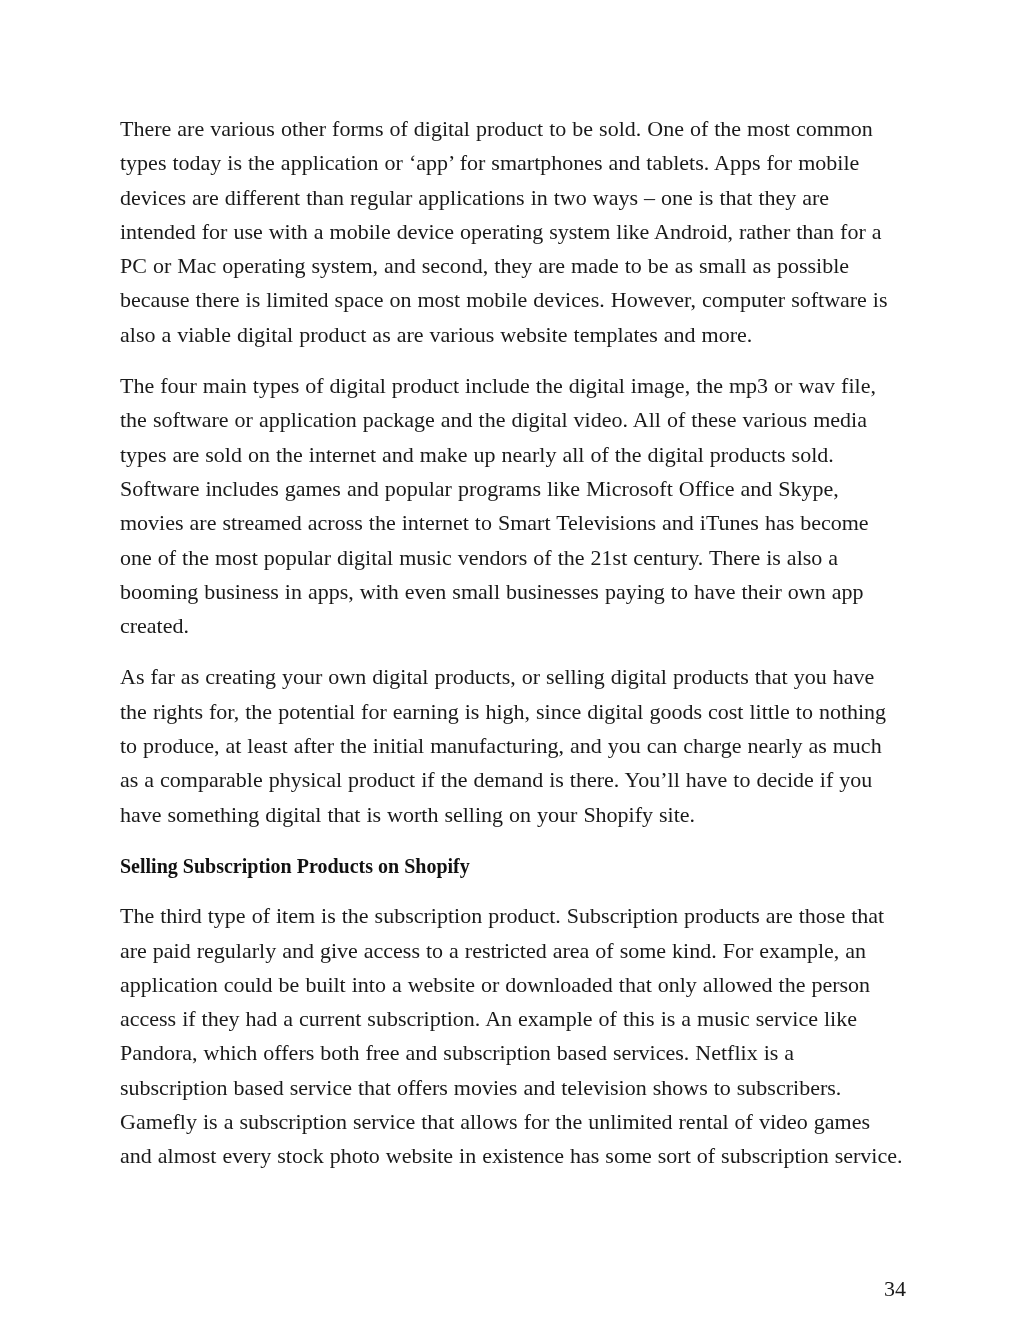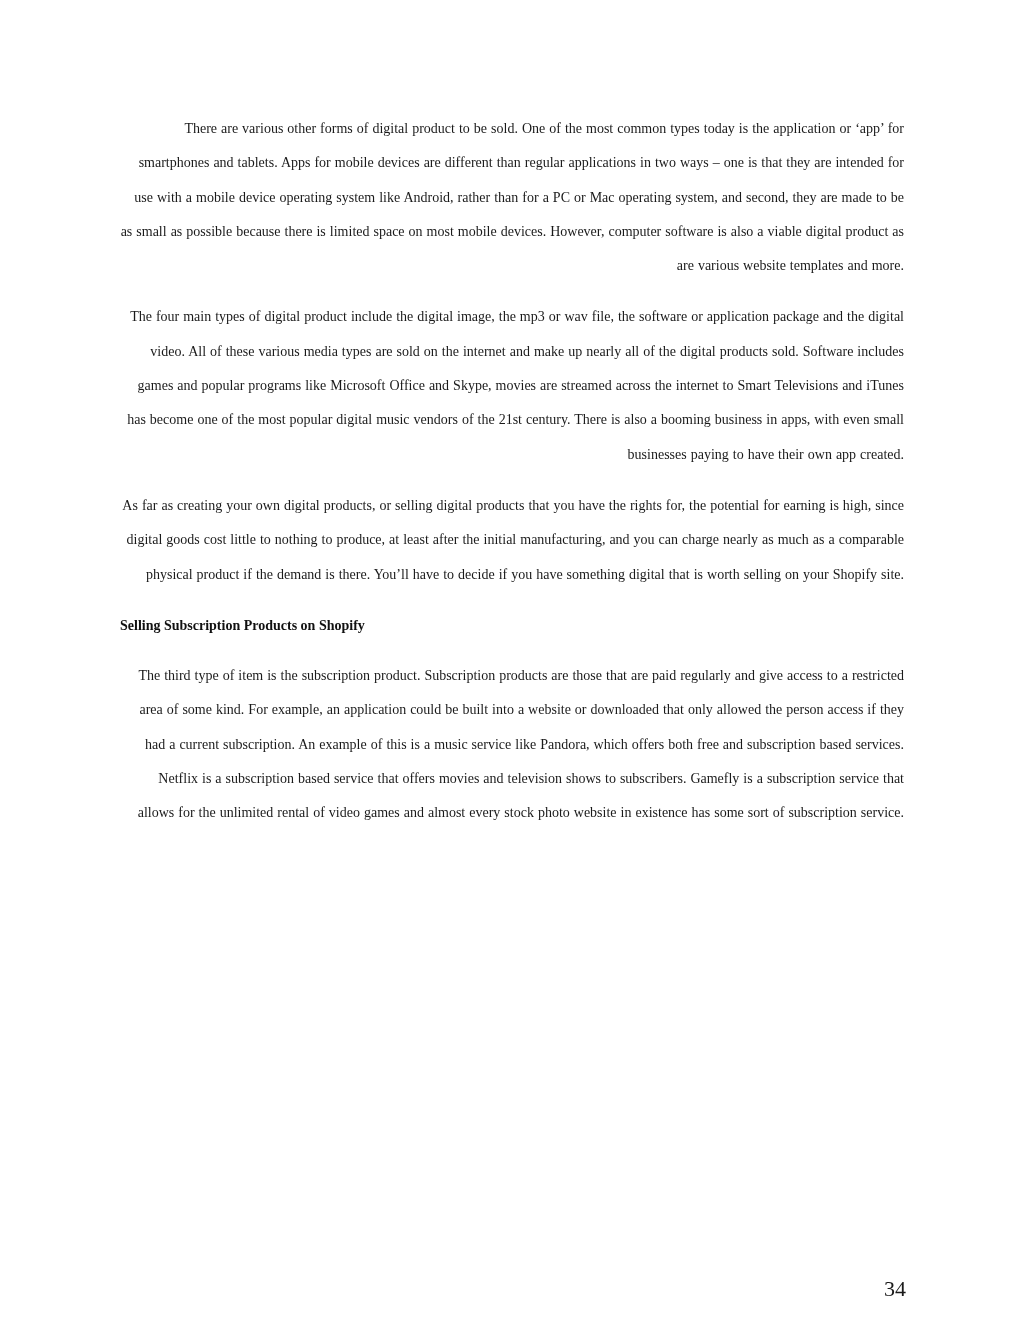--- a/index.html
+++ b/index.html
@@ -17,28 +17,28 @@
     overflow: hidden;
   }
   .content {
     position: absolute;
     left: 120px;
     top: 112px;
     width: 784px;
   }
   .content p {
     margin: 0 0 17px 0;
-    font-size: 14px;
+    font-size: 22px;
     line-height: 34.3px;
-    text-align: right;
+    text-align: left;
     word-spacing: 0.5px;
   }
   .content h2 {
     margin: 0 0 16px 0;
-    font-size: 14px;
+    font-size: 20px;
     font-weight: bold;
     line-height: 34.3px;
     color: #111111;
   }
   .page-number {
     position: absolute;
     right: 118px;
     top: 1276px;
     font-size: 22px;
     color: #1a1a1a;

